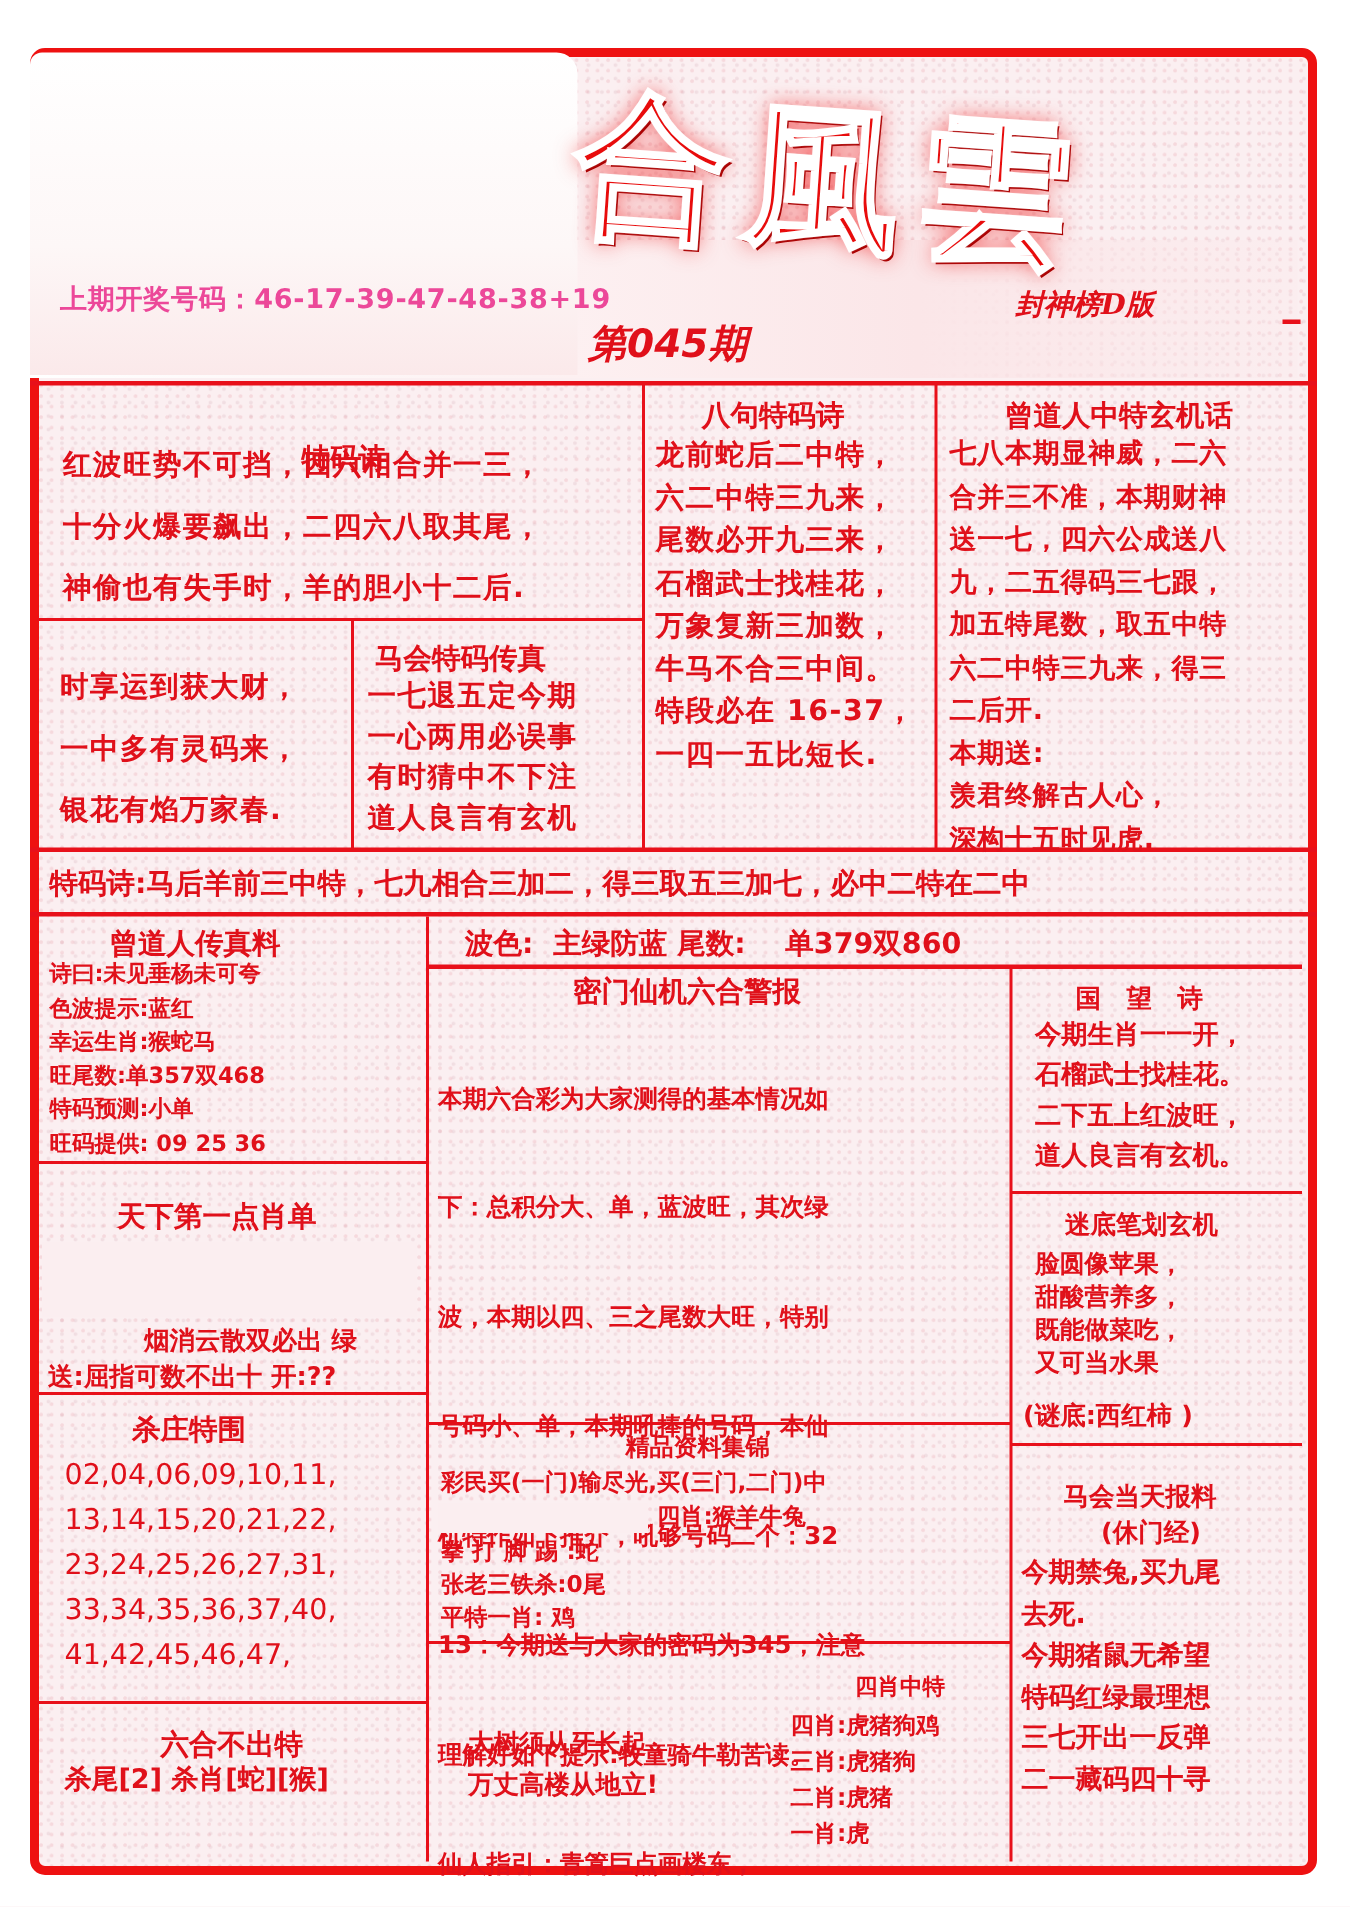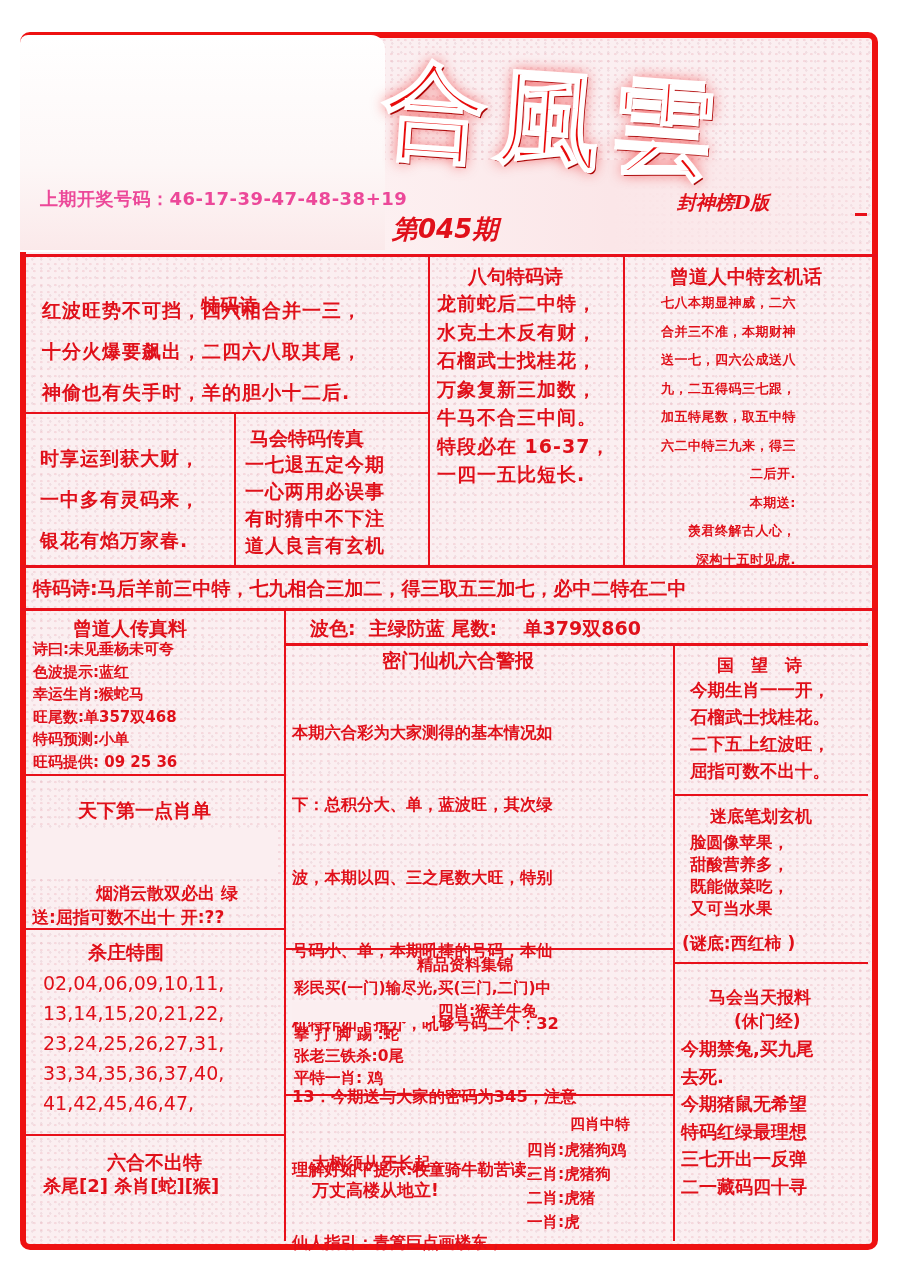--- a/index.html
+++ b/index.html
@@ -101,30 +101,31 @@
 <div class="txt lines" style="left:245px;top:451px;font-size:19px;line-height:27px;letter-spacing:1px;">
   <div>一七退五定今期</div>
   <div>一心两用必误事</div>
   <div>有时猜中不下注</div>
   <div>道人良言有玄机</div>
 </div>
 
 <div class="txt t-title" style="left:468px;top:264px;">八句特码诗</div>
 <div class="txt lines" style="left:437px;top:289px;font-size:19px;line-height:28.5px;letter-spacing:1px;">
   <div>龙前蛇后二中特，</div>
-  <div>水克土木反有财，</div>
+  <div>六二中特三九来，</div>
+  <div>尾数必开九三来，</div>
   <div>石榴武士找桂花，</div>
   <div>万象复新三加数，</div>
   <div>牛马不合三中间。</div>
   <div>特段必在 16-37，</div>
   <div>一四一五比短长.</div>
 </div>
 
 <div class="txt t-title" style="left:670px;top:264px;">曾道人中特玄机话</div>
-<div class="txt lines" style="left:661px;top:289px;font-size:13px;line-height:28.5px;letter-spacing:0.5px;text-align:right;">
+<div class="txt lines" style="left:633px;top:289px;font-size:18px;line-height:28.5px;letter-spacing:0.5px;">
   <div>七八本期显神威，二六</div>
   <div>合并三不准，本期财神</div>
   <div>送一七，四六公成送八</div>
   <div>九，二五得码三七跟，</div>
   <div>加五特尾数，取五中特</div>
   <div>六二中特三九来，得三</div>
   <div>二后开.</div>
   <div>本期送:</div>
   <div>羡君终解古人心，</div>
   <div>深构十五时见虎.</div>
@@ -199,21 +200,21 @@
   <div>三肖:虎猪狗</div>
   <div>二肖:虎猪</div>
   <div>一肖:虎</div>
 </div>
 
 <div class="txt" style="left:717px;top:654px;font-size:17px;">国　望　诗</div>
 <div class="txt lines" style="left:690px;top:677px;font-size:17.5px;line-height:27px;">
   <div>今期生肖一一开，</div>
   <div>石榴武士找桂花。</div>
   <div>二下五上红波旺，</div>
-  <div>屈指可数不出十。</div>
+  <div>道人良言有玄机。</div>
 </div>
 
 <div class="txt" style="left:710px;top:805px;font-size:17px;">迷底笔划玄机</div>
 <div class="txt lines" style="left:690px;top:832px;font-size:16.5px;line-height:22px;">
   <div>脸圆像苹果，</div>
   <div>甜酸营养多，</div>
   <div>既能做菜吃，</div>
   <div>又可当水果</div>
 </div>
 <div class="txt" style="left:682px;top:932px;font-size:17px;">(谜底:西红柿 )</div>

